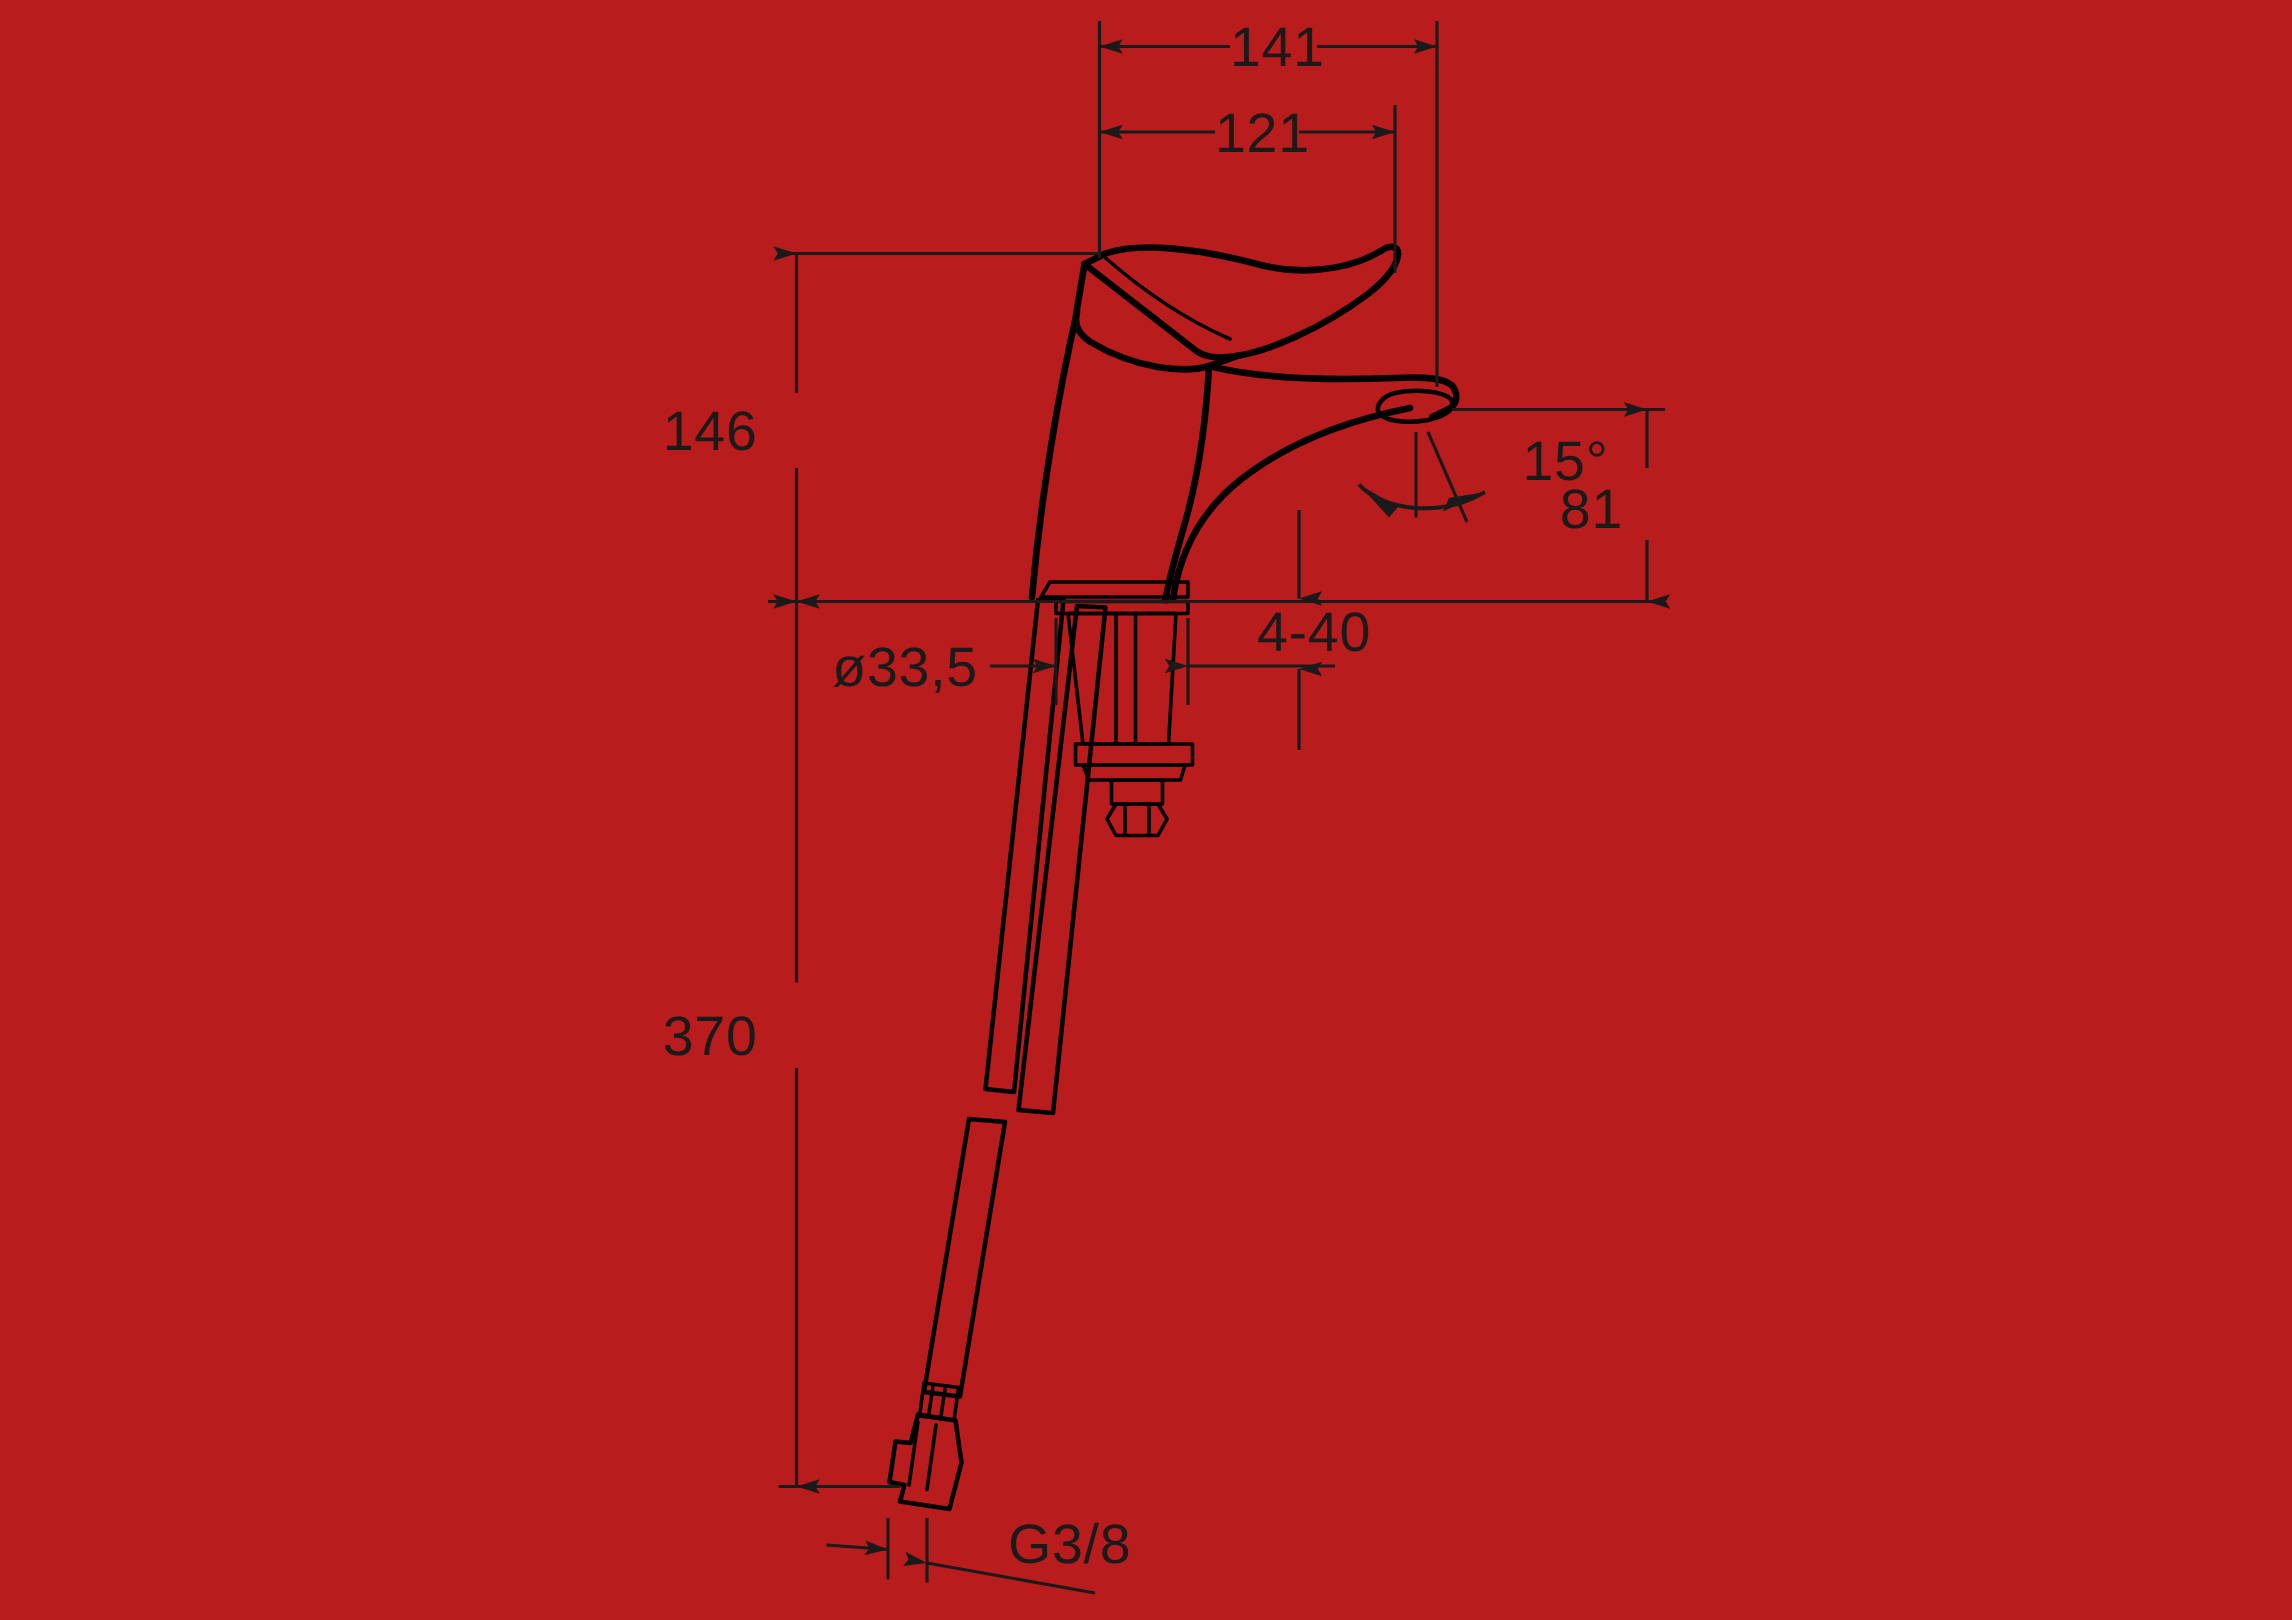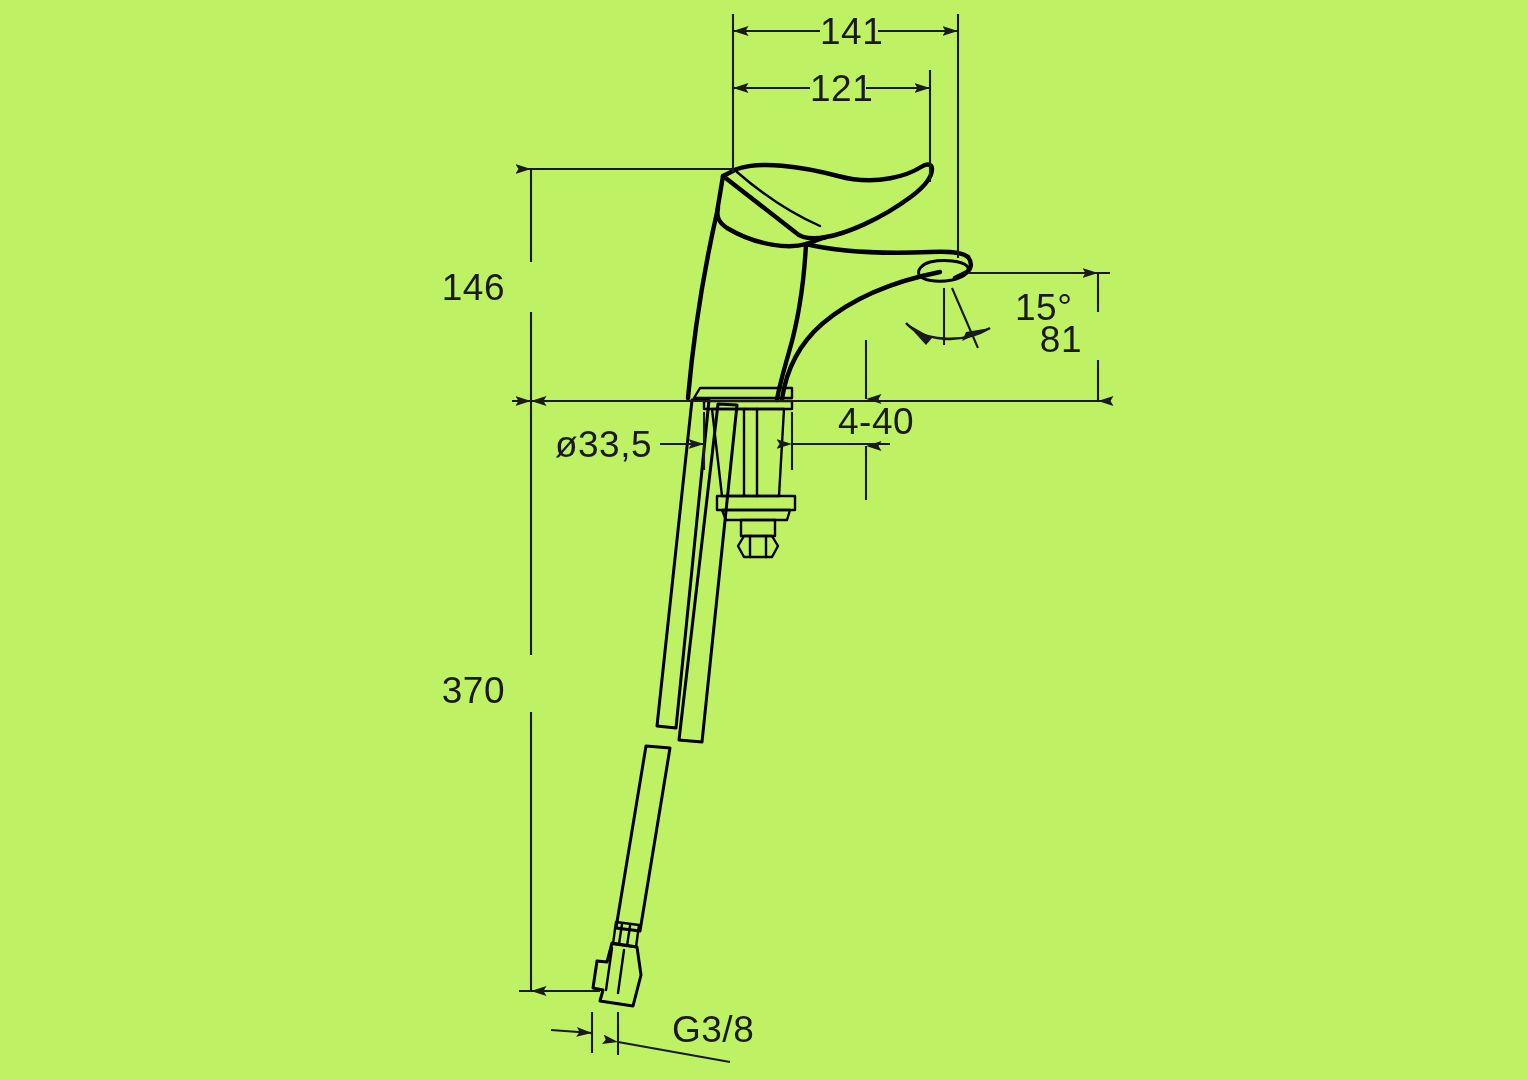--- a/index.html
+++ b/index.html
@@ -4,21 +4,21 @@
 <style>
   html, body {
     margin: 0;
     padding: 0;
     background: #ffffff;
   }
   #sheet {
     position: relative;
     width: 1528px;
     height: 1080px;
-    background: #bef264;
+    background: #b91c1c;
     overflow: hidden;
     font-family: "Liberation Sans", sans-serif;
   }
   #sheet svg {
     display: block;
     position: absolute;
     top: 0;
     left: 0;
   }
   .dim-text {

